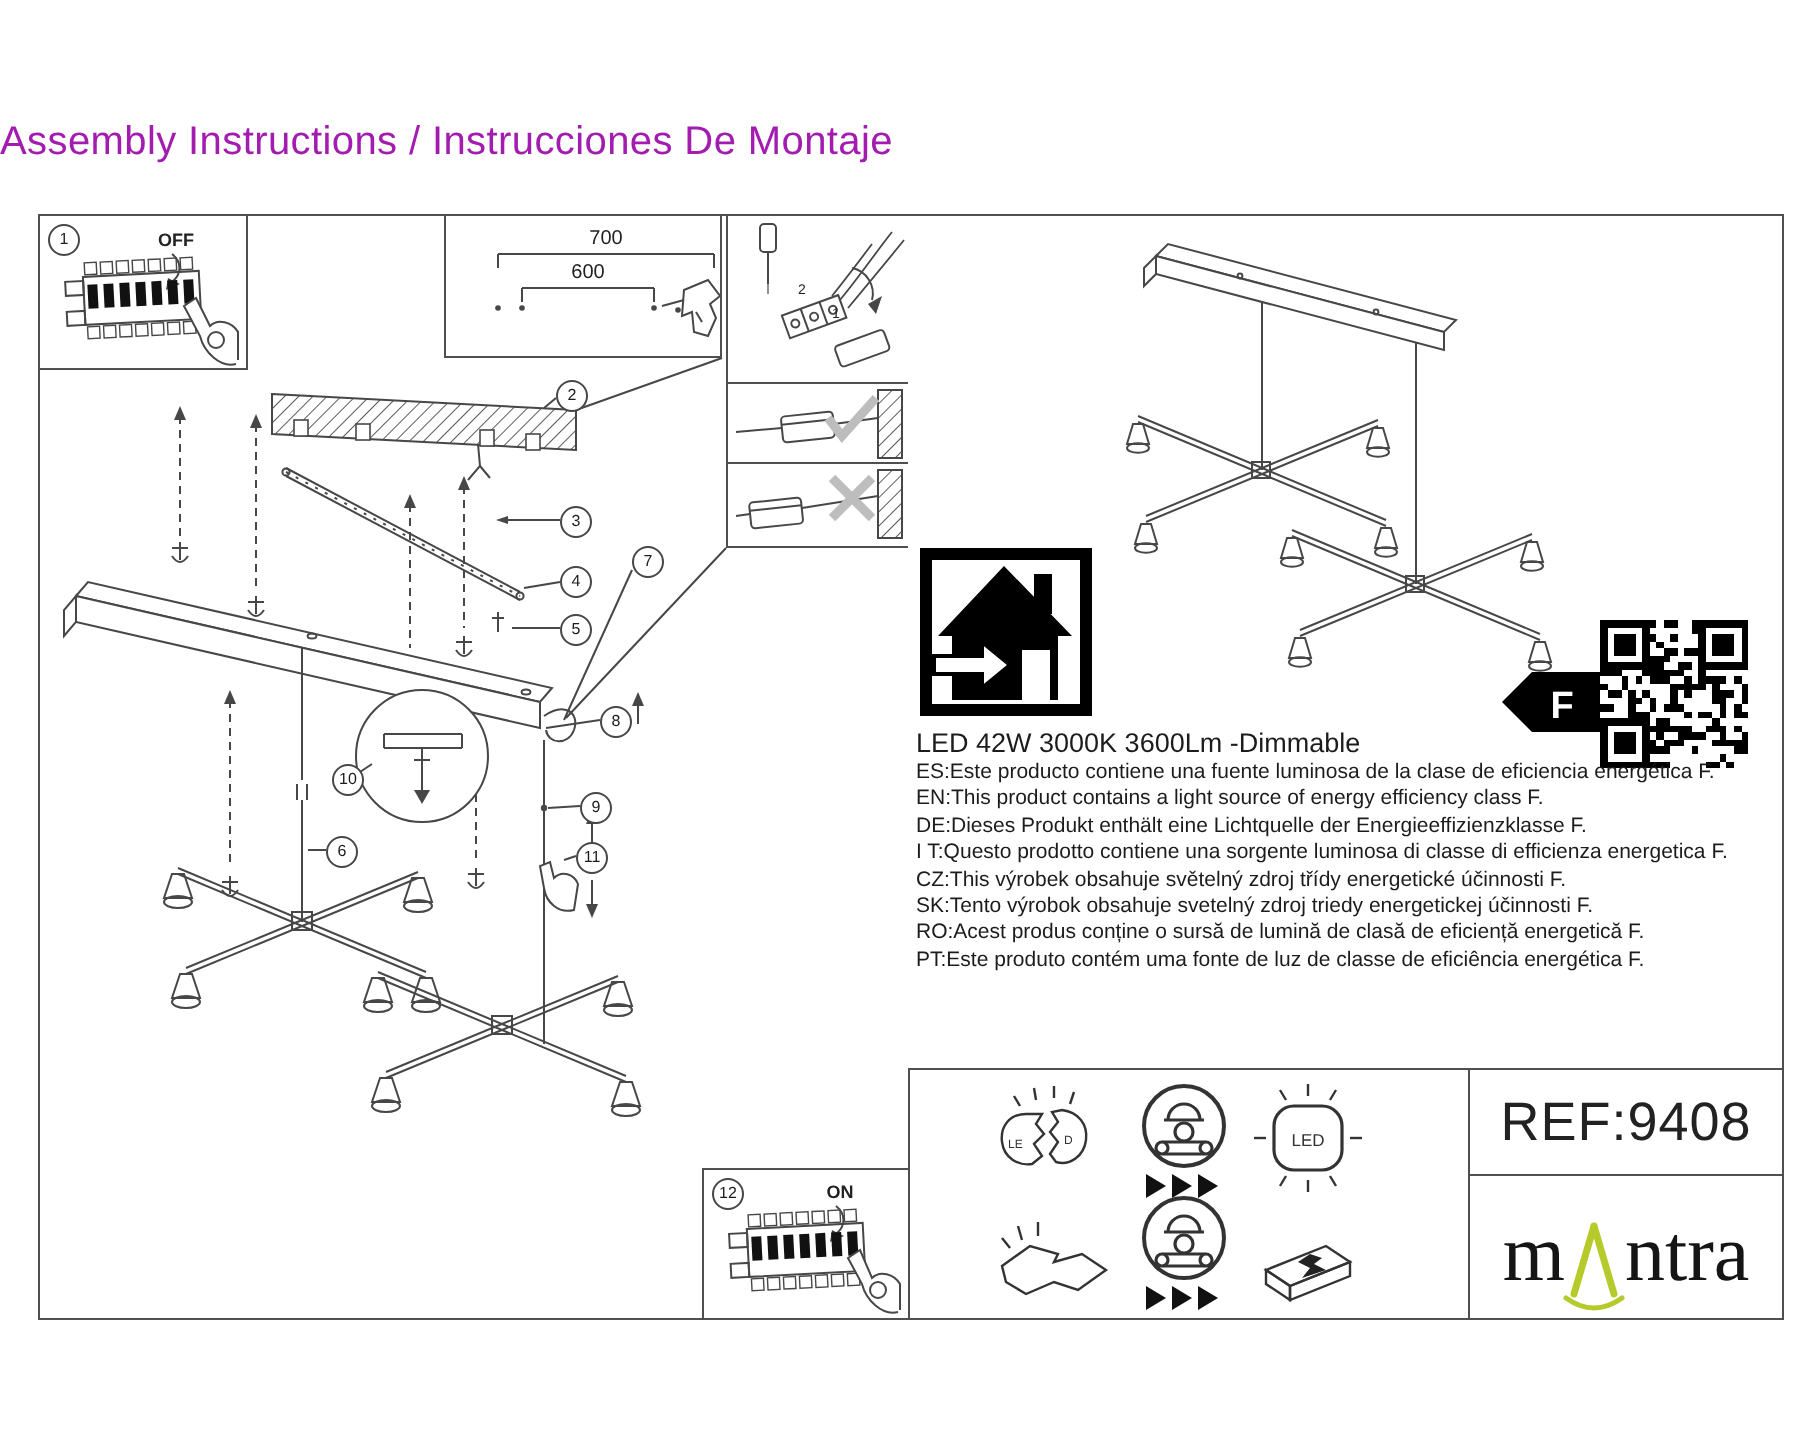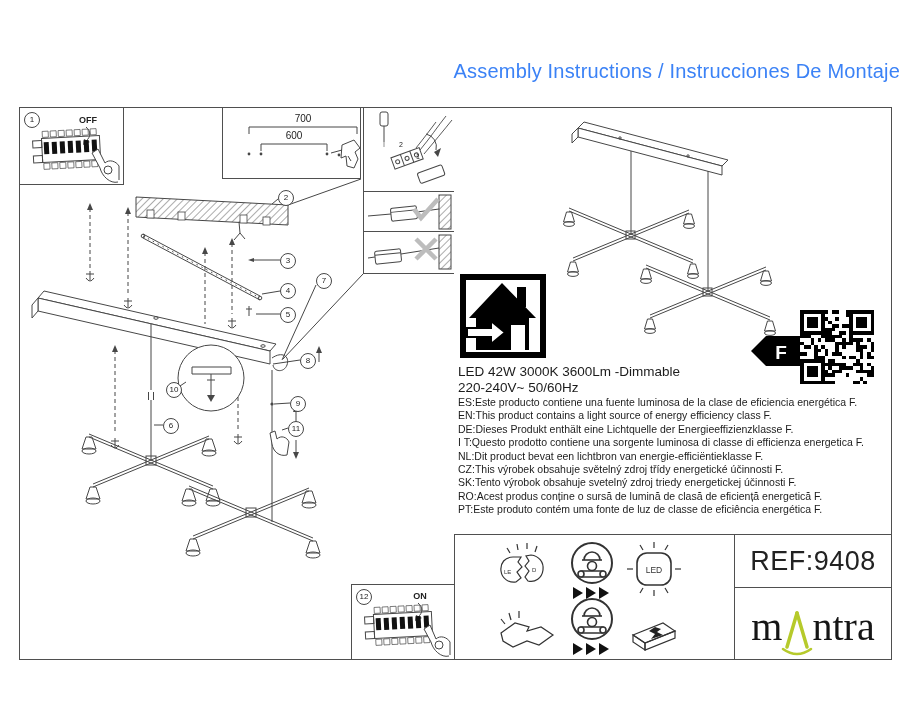--- a/index.html
+++ b/index.html
@@ -1,19 +1,19 @@
 <!DOCTYPE html>
 <html><head>
 <meta charset="utf-8">
 <style>
   html,body{margin:0;padding:0}
   body{width:900px;height:720px;background:#fff;position:relative;overflow:hidden;
        font-family:"Liberation Sans",sans-serif;color:#1c1c1c}
-  .title{position:absolute;top:60px;left:0;width:100%;text-align:right;
-         font-size:20px;letter-spacing:.2px;color:#3b82f6}
+  .title{position:absolute;top:60px;left:0;width:100%;text-align:left;
+         font-size:20px;letter-spacing:.2px;color:#a21caf}
   #frame{position:absolute;left:19px;top:107px;width:871px;height:551px;
          border:1px solid #4f4f4f}
   .panel{position:absolute;background:#fff;box-sizing:border-box}
   #p1{left:0;top:0;width:104px;height:77px;border-right:1px solid #4f4f4f;border-bottom:1px solid #4f4f4f}
   #pdims{left:202px;top:0;width:139px;height:71px;border:1px solid #4f4f4f;border-top:none}
   #pmid{left:343px;top:0;width:91px;height:166px;border-left:1px solid #4f4f4f;border-bottom:1px solid #4f4f4f}
   #pmid .mrow{box-sizing:border-box;border-bottom:1px solid #4f4f4f}
   #pmid .mrow:last-child{border-bottom:none}
   #p12{left:331px;top:476px;width:103px;height:75px;border-top:1px solid #4f4f4f;border-left:1px solid #4f4f4f}
   #picons{left:434px;top:426px;width:280px;height:125px;border-top:1px solid #4f4f4f;border-left:1px solid #4f4f4f}
@@ -660,26 +660,24 @@
       <i style="left:24.7px;top:70.5px;width:3.5px;height:3.5px"></i>
       <i style="left:28.2px;top:70.5px;width:3.5px;height:3.5px"></i>
       <i style="left:31.7px;top:70.5px;width:3.5px;height:3.5px"></i>
       <i style="left:52.9px;top:70.5px;width:3.5px;height:3.5px"></i>
       <i style="left:56.4px;top:70.5px;width:3.5px;height:3.5px"></i>
       <i style="left:63.4px;top:70.5px;width:3.5px;height:3.5px"></i>
     </div>
 
   <div class="spec">
     <div class="big">LED 42W 3000K 3600Lm -Dimmable</div>
-    <div class="big">220-240V~  50/60Hz</div>
     <div class="lang">ES:Este producto contiene una fuente luminosa de la clase de eficiencia energética F.</div>
     <div class="lang">EN:This product contains a light source of energy efficiency class F.</div>
     <div class="lang">DE:Dieses Produkt enthält eine Lichtquelle der Energieeffizienzklasse F.</div>
     <div class="lang">I T:Questo prodotto contiene una sorgente luminosa di classe di efficienza energetica F.</div>
-    <div class="lang">NL:Dit product bevat een lichtbron van energie-efficiëntieklasse F.</div>
     <div class="lang">CZ:This výrobek obsahuje světelný zdroj třídy energetické účinnosti F.</div>
     <div class="lang">SK:Tento výrobok obsahuje svetelný zdroj triedy energetickej účinnosti F.</div>
     <div class="lang">RO:Acest produs conține o sursă de lumină de clasă de eficiență energetică F.</div>
     <div class="lang">PT:Este produto contém uma fonte de luz de classe de eficiência energética F.</div>
   </div>
 
   <div id="picons" class="panel">
     <svg width="278" height="123" viewBox="0 0 278 123">
       <defs>
         <g id="techg" stroke="#333" fill="none" stroke-width="1.6">

